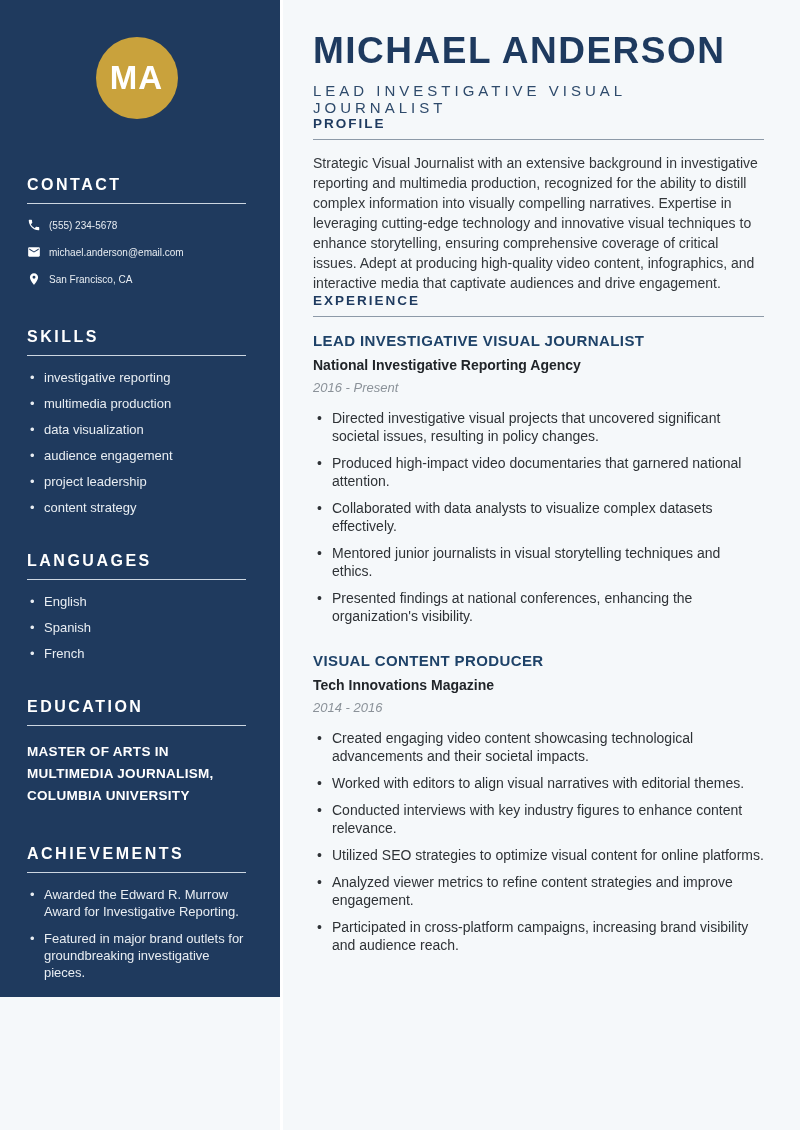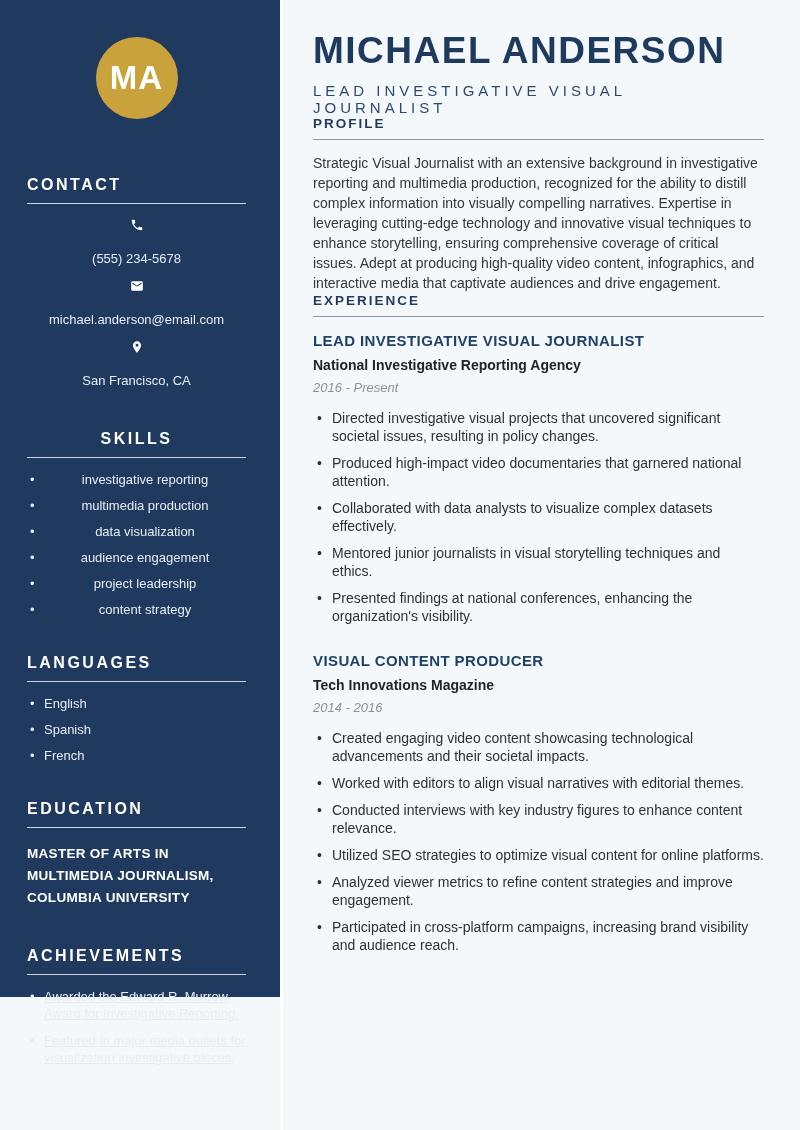--- a/index.html
+++ b/index.html
@@ -32,44 +32,44 @@
     font-size: 16px; font-weight: bold; letter-spacing: 2.5px;
     color: #ffffff;
   }
   .side-rule {
     border: none; border-top: 1.5px solid rgba(235,242,248,0.85);
     margin: 9px 0 0 0;
   }
   .contact-block { margin-top: 57px; }
   .contact-rows { margin-top: 14px; }
   .contact-row {
-    display: flex; align-items: center; gap: 19px;
-    font-size: 13px; color: #e8edf2; margin-bottom: 13px; flex-direction: column;
+    display: flex; align-items: center; gap: 8px;
+    font-size: 10px; color: #e8edf2; margin-bottom: 13px;
   }
   .contact-row svg { width: 14px; height: 14px; fill: #ffffff; flex: 0 0 14px; }
 
   .side-list { list-style: none; margin-top: 13px; }
   .side-list li {
     font-size: 13px; color: #e8edf2; line-height: 17px;
     padding-left: 17px; position: relative; margin-bottom: 9px;
   }
   .side-list li::before {
     content: "•"; position: absolute; left: 3px; top: 0;
     color: #e8edf2; font-size: 13px;
   }
-  .skills-block { margin-top: 42px; text-align: center; }
+  .skills-block { margin-top: 42px; }
   .languages-block { margin-top: 36px; }
   .education-block { margin-top: 36px; }
   .achievements-block { margin-top: 38px; }
   .degree {
     margin-top: 15px; font-size: 13.5px; font-weight: bold;
     letter-spacing: 0.3px; line-height: 22px; color: #ffffff;
     text-transform: uppercase;
   }
-  .ach-list li { margin-bottom: 10px; text-decoration: underline; }
+  .ach-list li { margin-bottom: 10px; }
 
   
   .main {
     flex: 1; height: 1130px;
     background: var(--main-bg, #f5f8fa);
     border-left: 3px solid #ffffff;
     padding: 30px 36px 0 30px;
     overflow: hidden;
   }
   .name {
@@ -174,21 +174,21 @@
     <div class="side-heading">EDUCATION</div>
     <hr class="side-rule">
     <div class="degree">MASTER OF ARTS IN MULTIMEDIA JOURNALISM, COLUMBIA UNIVERSITY</div>
   </section>
 
   <section class="side-section achievements-block">
     <div class="side-heading">ACHIEVEMENTS</div>
     <hr class="side-rule">
     <ul class="side-list ach-list">
       <li>Awarded the Edward R. Murrow Award for Investigative Reporting.</li>
-      <li>Featured in major media outlets for visualization investigative pieces.</li>
+      <li>Featured in major brand outlets for groundbreaking investigative pieces.</li>
     </ul>
   </section>
 </aside>
 
 <main class="main">
   <h1 class="name">MICHAEL ANDERSON</h1>
   <div class="job-subtitle">LEAD INVESTIGATIVE VISUAL JOURNALIST</div>
 
   <section class="section">
     <div class="section-heading">PROFILE</div>

